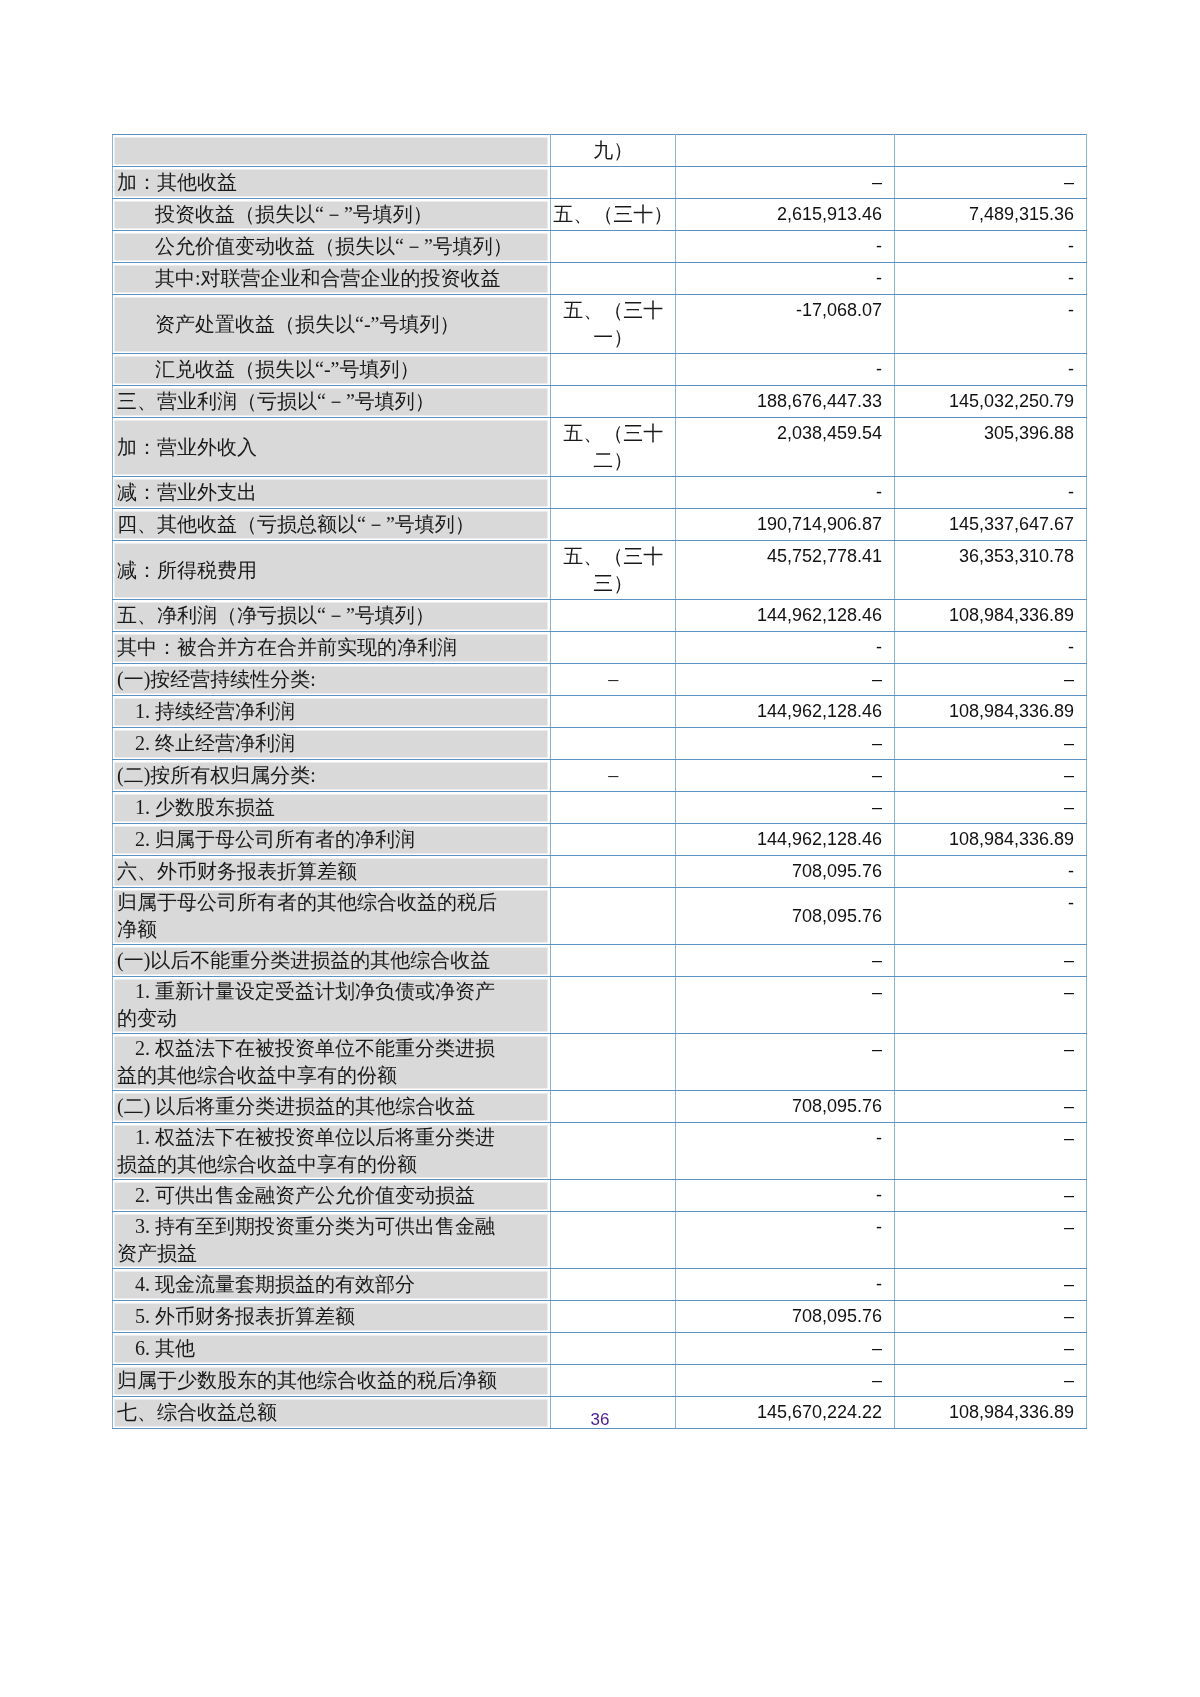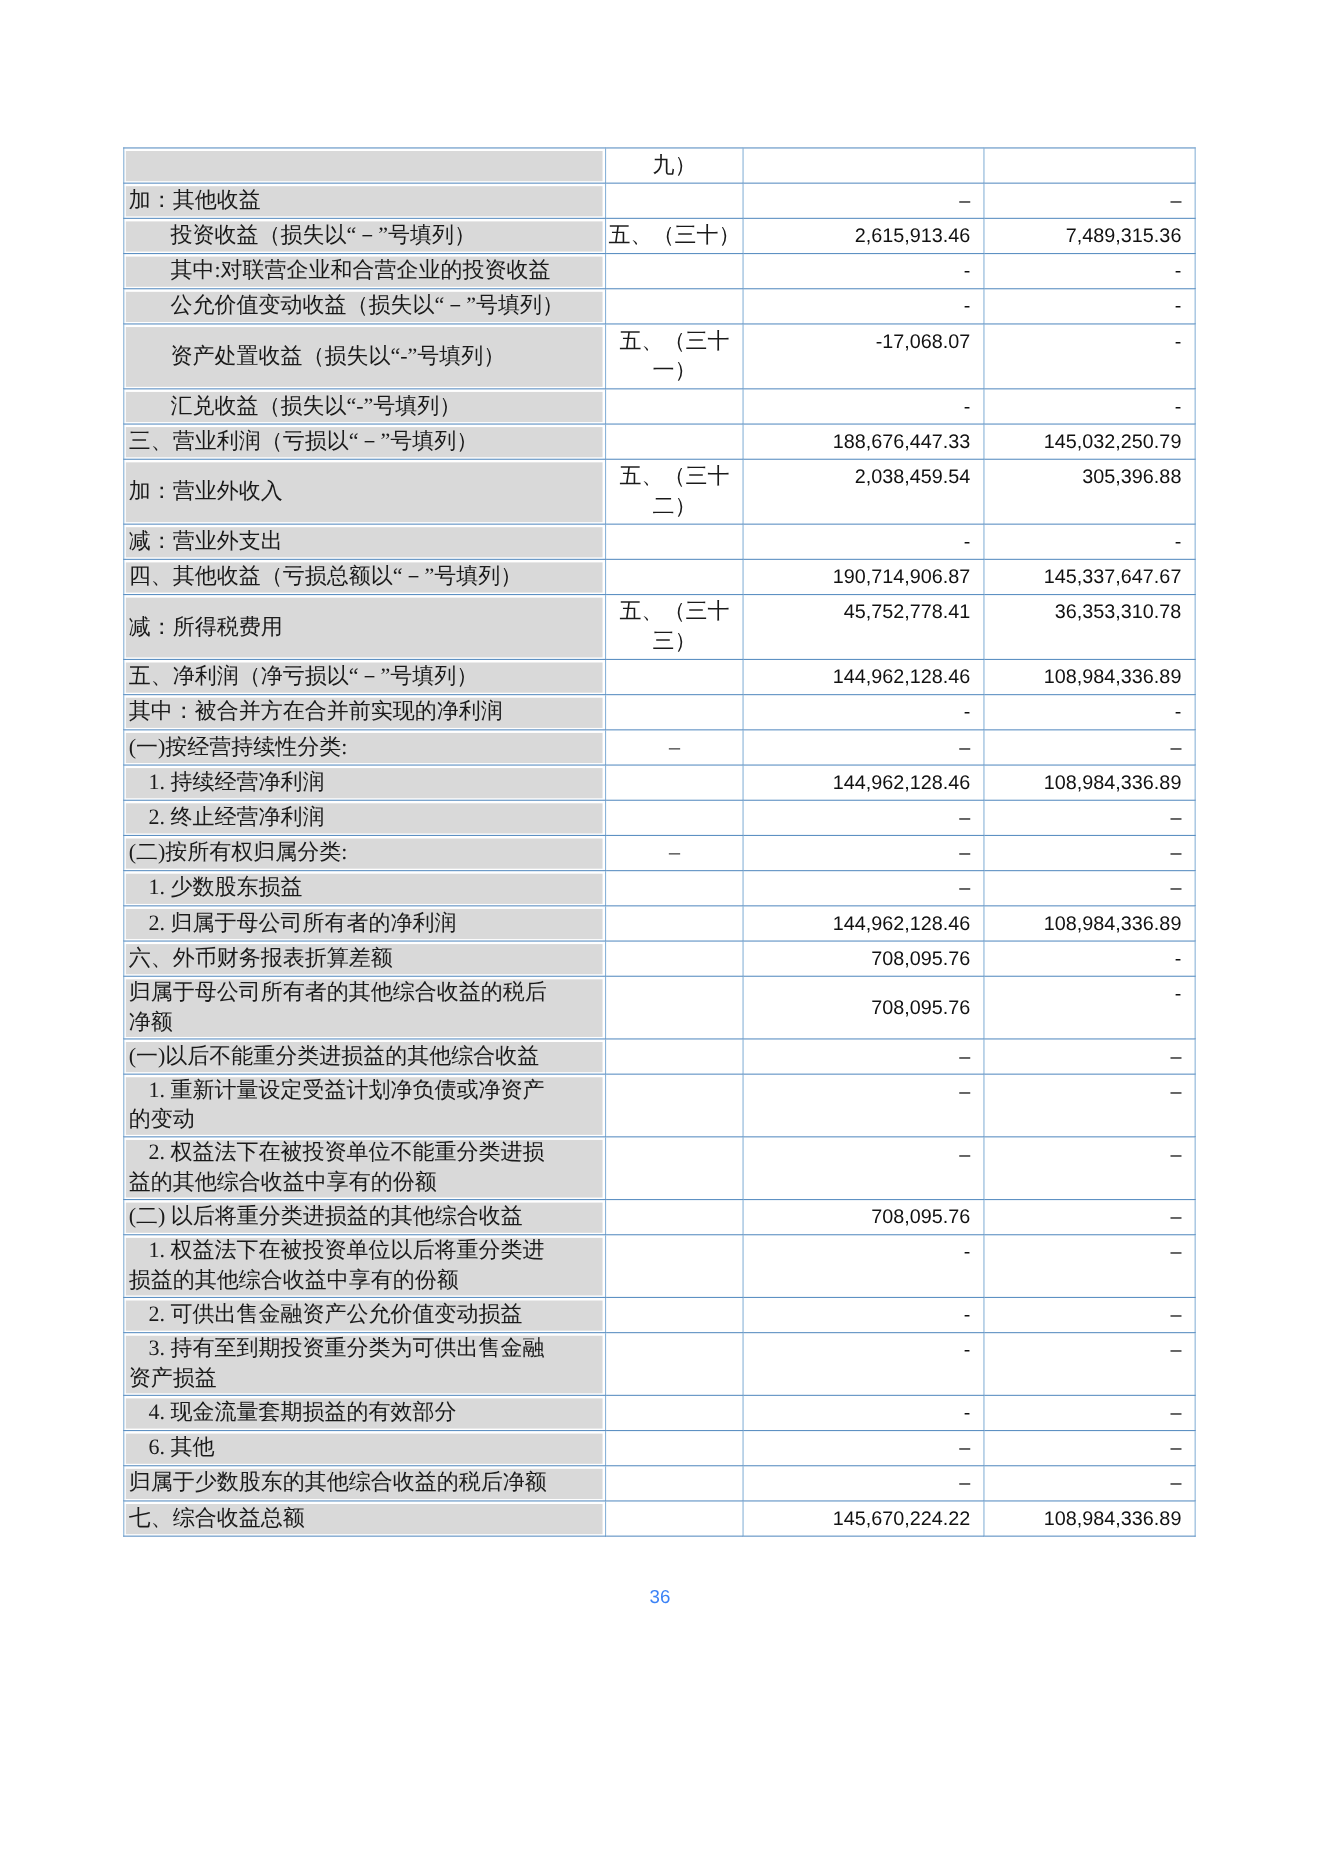--- a/index.html
+++ b/index.html
@@ -59,26 +59,26 @@
     font-family:"Liberation Sans","DejaVu Sans",sans-serif;
     font-size:18px;
     line-height:27px;
     padding:2px 12px 2px 2px;
     color:#111111;
   }
   td.c-val.vc { vertical-align:middle; }
 
   .pagenum {
     position:absolute;
-    left:0; top:1442px;
+    left:0; top:1410px;
     width:1200px;
     text-align:center;
     font-size:17px;
     font-family:"Liberation Sans","DejaVu Sans",sans-serif;
-    color:#3b82f6;
+    color:#4c1d95;
   }
 </style>
 </head>
 <body>
 
 <div class="sheet">
   <table class="fin">
     <colgroup>
       <col class="w-label">
       <col class="w-note">
@@ -101,28 +101,28 @@
   </tr>
 
   <tr>
     <td class="c-label ind2">投资收益（损失以“－”号填列）</td>
     <td class="c-note">五、（三十）</td>
     <td class="c-val">2,615,913.46</td>
     <td class="c-val">7,489,315.36</td>
   </tr>
 
   <tr>
+    <td class="c-label ind2">公允价值变动收益（损失以“－”号填列）</td>
+    <td class="c-note"></td>
+    <td class="c-val">-</td>
+    <td class="c-val">-</td>
+  </tr>
+
+  <tr>
     <td class="c-label ind2">其中:对联营企业和合营企业的投资收益</td>
-    <td class="c-note"></td>
-    <td class="c-val">-</td>
-    <td class="c-val">-</td>
-  </tr>
-
-  <tr>
-    <td class="c-label ind2">公允价值变动收益（损失以“－”号填列）</td>
     <td class="c-note"></td>
     <td class="c-val">-</td>
     <td class="c-val">-</td>
   </tr>
 
   <tr>
     <td class="c-label ind2">资产处置收益（损失以“-”号填列）</td>
     <td class="c-note">五、（三十
 一）</td>
     <td class="c-val">-17,068.07</td>
@@ -297,20 +297,26 @@
     <td class="c-val">–</td>
   </tr>
 
   <tr>
     <td class="c-label ind1">4. 现金流量套期损益的有效部分</td>
     <td class="c-note"></td>
     <td class="c-val">-</td>
     <td class="c-val">–</td>
   </tr>
 
+  <tr>
+    <td class="c-label ind1">5. 外币财务报表折算差额</td>
+    <td class="c-note"></td>
+    <td class="c-val">708,095.76</td>
+    <td class="c-val">–</td>
+  </tr>
 
   <tr>
     <td class="c-label ind1">6. 其他</td>
     <td class="c-note"></td>
     <td class="c-val">–</td>
     <td class="c-val">–</td>
   </tr>
 
   <tr>
     <td class="c-label">归属于少数股东的其他综合收益的税后净额</td>

